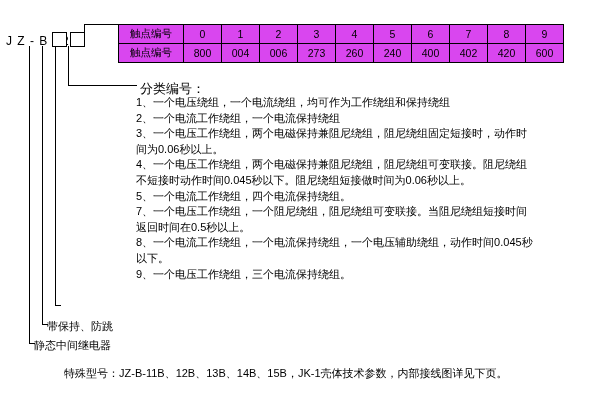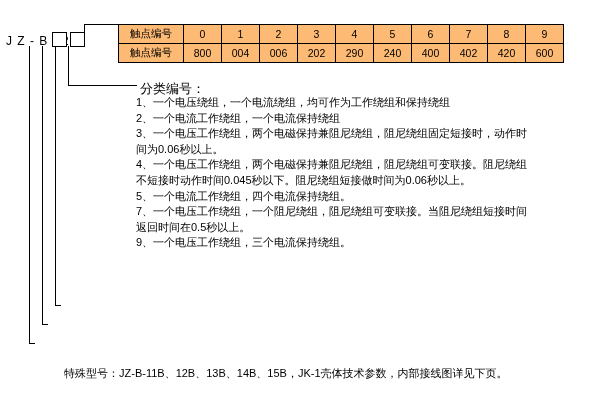--- a/index.html
+++ b/index.html
@@ -44,21 +44,21 @@
     background: #fff;
   }
 
   
   .contact-table {
     position: absolute;
     left: 118px;
     top: 24px;
     border-collapse: collapse;
     font-size: 10.5px;
-    background: #fdba74;
+    background: #d946ef;
   }
   .contact-table td {
     border: 1px solid #000;
     text-align: center;
     padding: 2px 0;
     height: 14px;
   }
   .contact-table td.label {
     width: 58px;
     padding: 2px 3px;
@@ -139,22 +139,22 @@
       <td class="cell">6</td>
       <td class="cell">7</td>
       <td class="cell">8</td>
       <td class="cell">9</td>
     </tr>
     <tr>
       <td class="label">触点编号</td>
       <td class="cell">800</td>
       <td class="cell">004</td>
       <td class="cell">006</td>
-      <td class="cell">202</td>
-      <td class="cell">290</td>
+      <td class="cell">273</td>
+      <td class="cell">260</td>
       <td class="cell">240</td>
       <td class="cell">400</td>
       <td class="cell">402</td>
       <td class="cell">420</td>
       <td class="cell">600</td>
     </tr>
   </tbody>
     </table>
 
   <div class="line vline" style="left:84px; top:24px; height:15px;"></div>
@@ -173,19 +173,22 @@
   <div class="line hline" style="left:29px; top:343px; width:6px;"></div>
 
   <div class="cat-title">分类编号：</div>
   <div class="cat-list">
     <div class="item">1、一个电压绕组，一个电流绕组，均可作为工作绕组和保持绕组</div>
     <div class="item">2、一个电流工作绕组，一个电流保持绕组</div>
     <div class="item">3、一个电压工作绕组，两个电磁保持兼阻尼绕组，阻尼绕组固定短接时，动作时间为0.06秒以上。</div>
     <div class="item">4、一个电压工作绕组，两个电磁保持兼阻尼绕组，阻尼绕组可变联接。阻尼绕组不短接时动作时间0.045秒以下。阻尼绕组短接做时间为0.06秒以上。</div>
     <div class="item">5、一个电流工作绕组，四个电流保持绕组。</div>
     <div class="item">7、一个电压工作绕组，一个阻尼绕组，阻尼绕组可变联接。当阻尼绕组短接时间返回时间在0.5秒以上。</div>
+    <div class="item">8、一个电流工作绕组，一个电流保持绕组，一个电压辅助绕组，动作时间0.045秒以下。</div>
     <div class="item">9、一个电压工作绕组，三个电流保持绕组。</div>
   </div>
 
+  <div class="callout c2">带保持、防跳</div>
+  <div class="callout c3">静态中间继电器</div>
 
   <div class="footnote">特殊型号：JZ-B-11B、12B、13B、14B、15B，JK-1壳体技术参数，内部接线图详见下页。</div>
 
 </div>
 
 </body></html>

